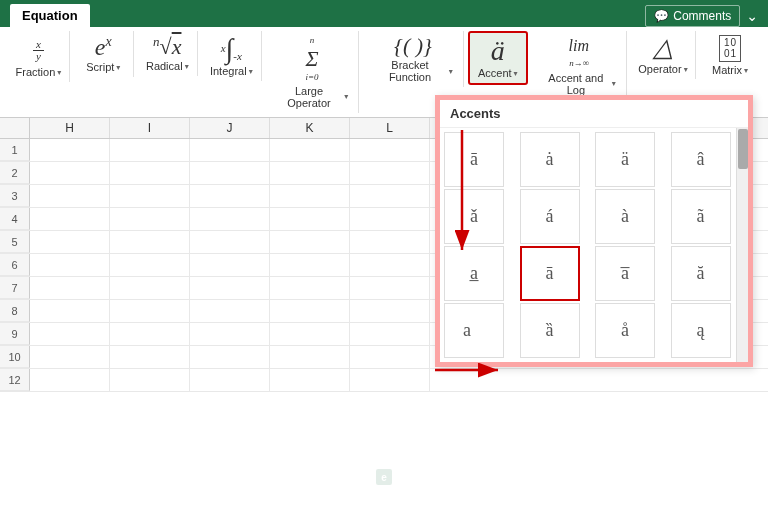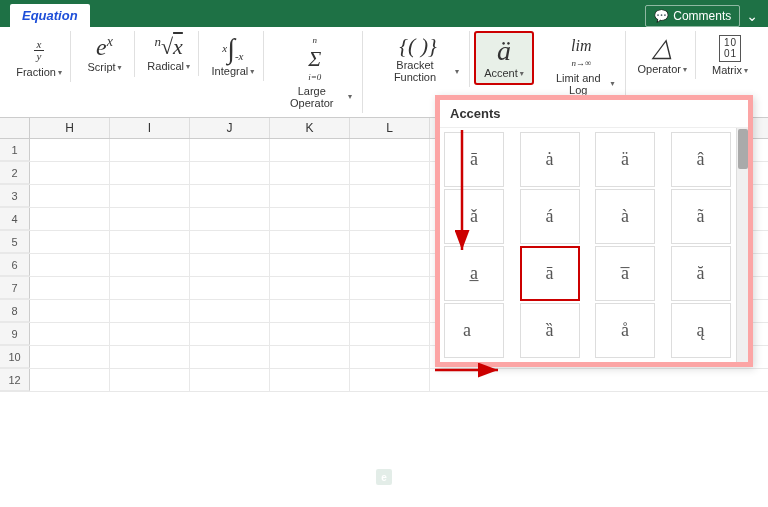--- a/index.html
+++ b/index.html
@@ -23,22 +23,21 @@
       color: #fff;
       font-size: 13px;
       font-weight: 600;
       padding: 4px 12px;
       cursor: pointer;
       border-radius: 2px 2px 0 0;
     }
 
     .ribbon-tab.active {
       background: #fff;
-      color: #1d4ed8;
-      font-style: italic;
+      color: #000000;
     }
 
     .comments-btn {
       margin-left: auto;
       color: #fff;
       font-size: 12px;
       display: flex;
       align-items: center;
       gap: 4px;
       cursor: pointer;
@@ -366,21 +365,21 @@
       </div>
     </div>
 
     <div class="ribbon-group">
       <div class="ribbon-icon-area">
         <div class="ribbon-icon-large math-symbol" style="font-size:14px;text-align:right;line-height:1.4;">
           <span style="display:block;font-size:16px;">lim</span>
           <span style="display:block;font-size:9px;">n→∞</span>
         </div>
         <div class="ribbon-label">
-          <span>Limit and Log</span>
+          <span>Accent and Log</span>
           <span class="caret">▾</span>
         </div>
       </div>
     </div>
 
     <div class="ribbon-group">
       <div class="ribbon-icon-area">
         <div class="ribbon-icon-large math-symbol" style="font-size:26px;">△</div>
         <div class="ribbon-label">
           <span>Operator</span>

